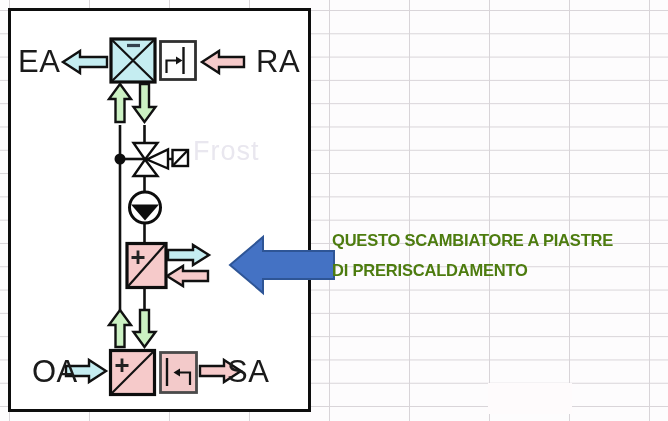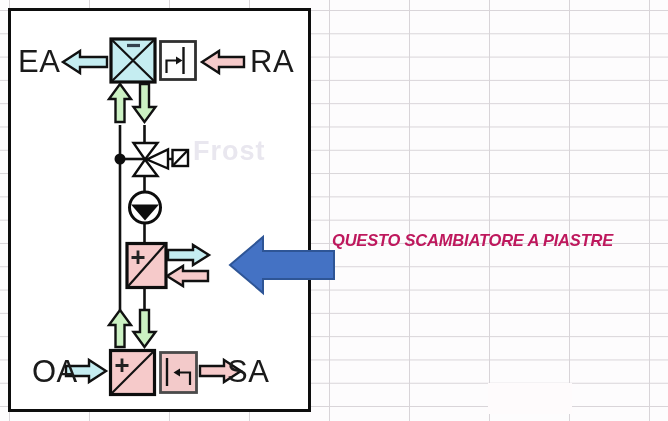--- a/index.html
+++ b/index.html
@@ -19,27 +19,27 @@
   #diagram-box{
     left:8px;top:8px;width:297px;height:398px;
     background:#ffffff;border:3px solid #0d0d0d;
   }
   #schematic-svg{left:0;top:0;width:668px;height:421px;pointer-events:none;}
   .flow-label{
     color:#1b1b1b;font-size:31px;line-height:31px;font-weight:400;
     letter-spacing:0.5px;white-space:nowrap;
   }
   #watermark{
-    color:#e9e7ef;font-size:27px;font-weight:bold;letter-spacing:1px;
+    color:#e9e7ef;font-size:27px;font-weight:normal;letter-spacing:1px;
     white-space:nowrap;
   }
   #callout-text{
     left:332px;top:225px;width:336px;
-    color:#be185d;font-size:16.5px;font-weight:bold;line-height:30px;
-    letter-spacing:-0.2px;white-space:nowrap;font-style:italic;
+    color:#4d7c0f;font-size:16.5px;font-weight:bold;line-height:30px;
+    letter-spacing:-0.2px;white-space:nowrap;
   }
   #artifact-patch{
     left:488px;top:383px;width:84px;height:31px;
     background:#fefbfc;
   }
 </style>
 </head>
 <body>
 
 <div class="abs" id="diagram-box"></div>
@@ -121,21 +121,22 @@
 
   <path d="M63 62 L80 51 V57 H107 V67 H80 V73 Z" fill="#c5edf1" stroke="#111" stroke-width="2.4"></path>
   <path d="M202 62 L219 51 V57 H244 V67 H219 V73 Z" fill="#f6caca" stroke="#111" stroke-width="2.4"></path>
   <path d="M106 371 L89 360 V366 H66 V376 H89 V382 Z" fill="#c5edf1" stroke="#111" stroke-width="2.4"></path>
   <path d="M241 371 L224 360 V366 H200 V376 H224 V382 Z" fill="#f6caca" stroke="#111" stroke-width="2.4"></path>
 
   <path d="M230 265 L263 237 V251 H334 V279 H263 V293 Z" fill="#4472c4" stroke="#2e5596" stroke-width="2" stroke-linejoin="miter"></path>
 </svg>
 
 <span class="abs flow-label" style="left:18px;top:46px;">EA</span>
-<span class="abs flow-label" style="left:250px;top:46px;">RA</span>
+<span class="abs flow-label" style="left:256px;top:46px;">RA</span>
 <span class="abs flow-label" style="left:20px;top:356px;margin-left:12px;">OA</span>
 <span class="abs flow-label" style="left:227px;top:356px;">SA</span>
 
 <div class="abs" id="callout-text">
   <div>QUESTO SCAMBIATORE A PIASTRE</div>
+  <div>DI PRERISCALDAMENTO</div>
 </div>
 
 <div class="abs" id="artifact-patch"></div>
 
 </body></html>

